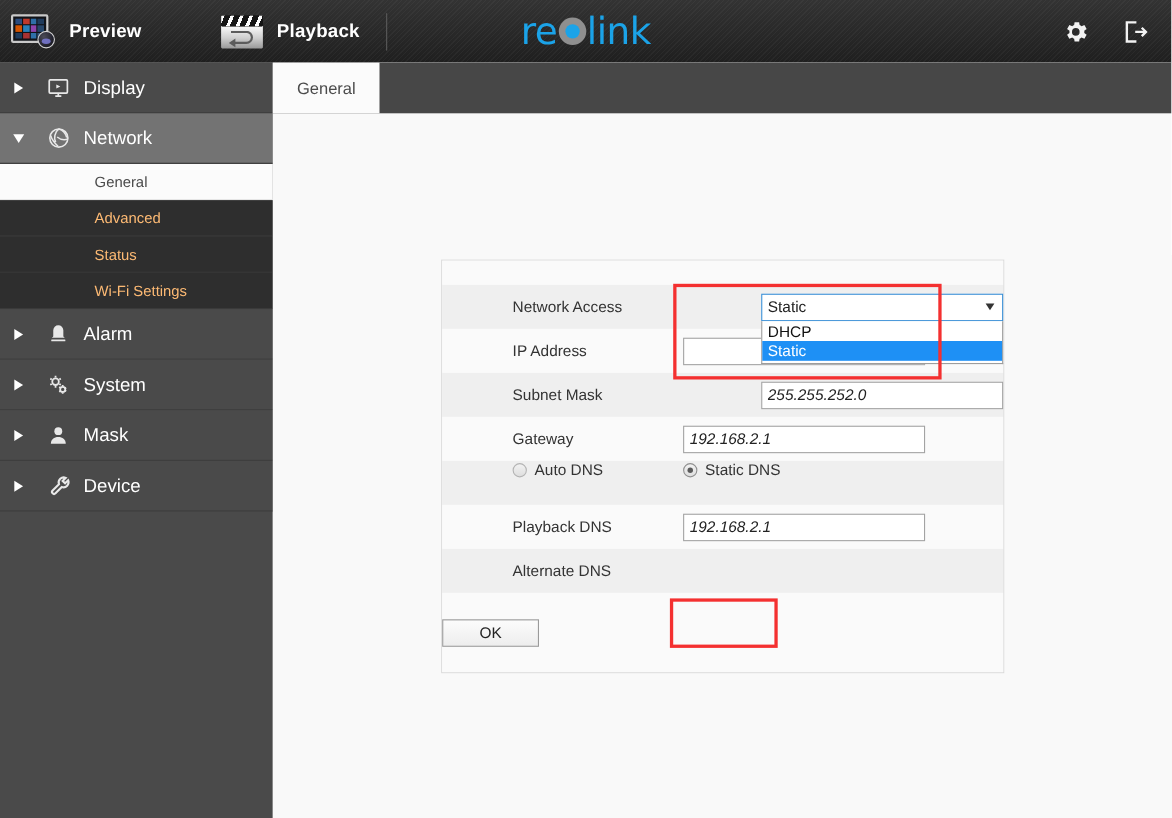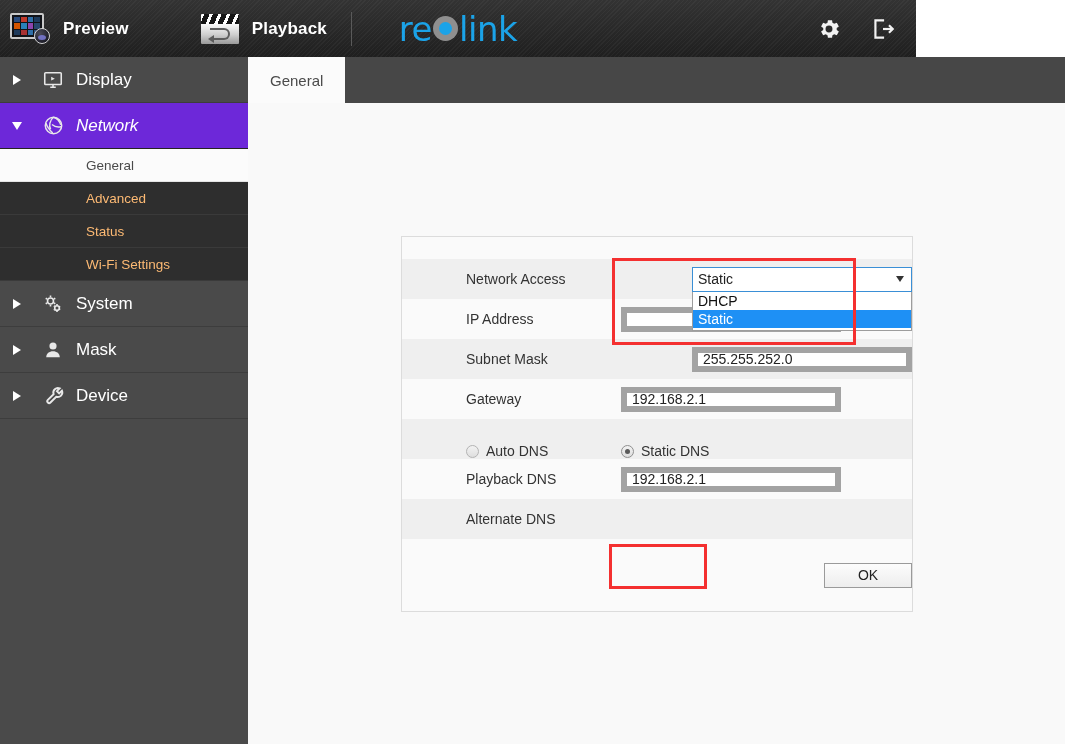--- a/index.html
+++ b/index.html
@@ -5,21 +5,21 @@
   * { box-sizing: border-box; margin: 0; padding: 0; }
   html, body {
     width: 1065px; height: 744px;
     font-family: "Liberation Sans", sans-serif;
     background: #ffffff; overflow: hidden;
   }
   #app { position: relative; width: 1065px; height: 744px; }
 
   
   .header {
-    position: absolute; top: 0; left: 0; width: 916px; height: 57px;
+    position: absolute; top: 0; left: 0; width: 1065px; height: 57px;
     background:
       repeating-linear-gradient(135deg, rgba(255,255,255,0.035) 0px, rgba(255,255,255,0.035) 1px, rgba(0,0,0,0) 1px, rgba(0,0,0,0) 3px),
       linear-gradient(to bottom, #333333 0%, #2a2a2a 45%, #1f1f1f 100%);
     display: flex; align-items: center;
   }
   .nav-item {
     display: flex; align-items: center; height: 57px;
     padding: 0 10px; gap: 13px; cursor: pointer;
   }
   .nav-label {
@@ -107,21 +107,21 @@
 
   
   .sidebar {
     position: absolute; left: 0; top: 57px; width: 248px; height: 687px;
     background: #4a4a4a;
   }
   .menu-row {
     height: 46px; display: flex; align-items: center;
     border-bottom: 1px solid #3d3d3d; cursor: pointer; background: #4a4a4a;
   }
-  .menu-row.expanded { background: #6d28d9; border-bottom-color: #242424; font-style: italic; }
+  .menu-row.expanded { background: #737373; border-bottom-color: #242424; }
   .caret {
     width: 34px; display: flex; justify-content: center; align-items: center; flex: none;
   }
   .caret .tri-r {
     width: 0; height: 0; border-left: 8px solid #ffffff;
     border-top: 5.5px solid transparent; border-bottom: 5.5px solid transparent;
   }
   .caret .tri-d {
     width: 0; height: 0; border-top: 8px solid #ffffff;
     border-left: 5.5px solid transparent; border-right: 5.5px solid transparent;
@@ -167,24 +167,25 @@
     padding-left: 64px;
   }
   .frow.odd { background: #fafafa; }
   .frow.even { background: #efefef; justify-content: space-between; }
   .flabel {
     width: 155px; flex: none; font-size: 14px; color: #333333;
   }
   .fval { position: relative; }
 
   .tinput {
-    width: 220px; height: 25px; border: 6px solid #a3a3a3;
+    width: 220px; height: 25px; border: 1px solid #a3a3a3;
     background: #ffffff; font-size: 14px; color: #222222;
     padding: 0 5px; font-family: "Liberation Sans", sans-serif;
     outline: none;
+    font-style: italic;
   }
 
   
   .sel-wrap { position: relative; width: 220px; }
   .sel-box {
     width: 220px; height: 25px; border: 1px solid #3a8fd6;
     background: #ffffff; display: flex; align-items: center;
     padding: 0 5px; font-size: 14px; color: #222222; cursor: pointer;
     position: relative; z-index: 3;
   }
@@ -198,40 +199,40 @@
     border: 1px solid #9d9d9d; border-top: none; background: #ffffff;
     z-index: 4; padding-bottom: 2px;
   }
   .sel-opt {
     height: 18px; display: flex; align-items: center; padding: 0 5px;
     font-size: 14px; color: #111111; cursor: pointer;
   }
   .sel-opt.selected { background: #1e90f5; color: #ffffff; }
 
   
-  .radio-row { display: flex; align-items: flex-end; padding-left: 64px; height: 40px; }
+  .radio-row { display: flex; align-items: flex-start; padding-left: 64px; height: 40px; }
   .radio-item { display: flex; align-items: center; gap: 7px; cursor: pointer; }
   .radio-item.first { width: 155px; flex: none; }
   .rbtn {
     width: 13px; height: 13px; border-radius: 50%;
     border: 1px solid #b3b3b3;
     background: linear-gradient(to bottom, #f2f2f2, #dedede);
     position: relative; flex: none;
   }
   .rbtn.on { border-color: #8f8f8f; }
   .rbtn.on::after {
     content: ""; position: absolute; left: 3px; top: 3px;
     width: 5px; height: 5px; border-radius: 50%; background: #5a5a5a;
   }
   .rlabel { font-size: 14px; color: #333333; }
   .rlabel.dim { color: #333333; }
 
   .okrow {
     background: #fafafa; height: 72px; display: flex;
-    align-items: center; justify-content: flex-end;
+    align-items: center; justify-content: flex-start;
   }
   .okbtn {
     width: 88px; height: 25px; border: 1px solid #9a9a9a;
     background: linear-gradient(to bottom, #fcfcfc 0%, #ededed 100%);
     font-size: 14px; color: #222222; cursor: pointer;
     font-family: "Liberation Sans", sans-serif;
   }
 
   
   .annot {
@@ -341,20 +342,32 @@
     <div class="sub-row">
       <span class="sub-label">Advanced</span>
     </div>
     <div class="sub-row">
       <span class="sub-label">Status</span>
     </div>
     <div class="sub-row">
       <span class="sub-label">Wi-Fi Settings</span>
     </div>
 
+    <div class="menu-row">
+      <span class="caret">
+          <i class="tri-r"></i>
+        </span>
+      <span class="menu-ico">
+        <svg width="22" height="22" viewBox="0 0 24 24" fill="#e8e8e8">
+          <path d="M12 3a5 5 0 0 0-5 5v5.5c0 .6-.3 1.1-.8 1.4l-.7.5h13l-.7-.5c-.5-.3-.8-.8-.8-1.4V8a5 5 0 0 0-5-5z"></path>
+          <rect x="5" y="17" width="14" height="1.7" rx=".5"></rect>
+        </svg>
+      </span>
+      <span class="menu-label">Alarm</span>
+    </div>
 
     <div class="menu-row">
       <span class="caret">
           <i class="tri-r"></i>
         </span>
       <span class="menu-ico">
         <svg width="24" height="24" viewBox="0 0 24 24" fill="none" stroke="#e8e8e8" stroke-width="1.6">
           <circle cx="9.5" cy="9" r="3"></circle>
           <path d="M9.5 3.6v1.6M9.5 12.8v1.6M4.7 6.2l1.4.8M12.9 11l1.4.8M4.7 11.8l1.4-.8M12.9 7l1.4-.8"></path>
           <circle cx="16" cy="16" r="2.3"></circle>

